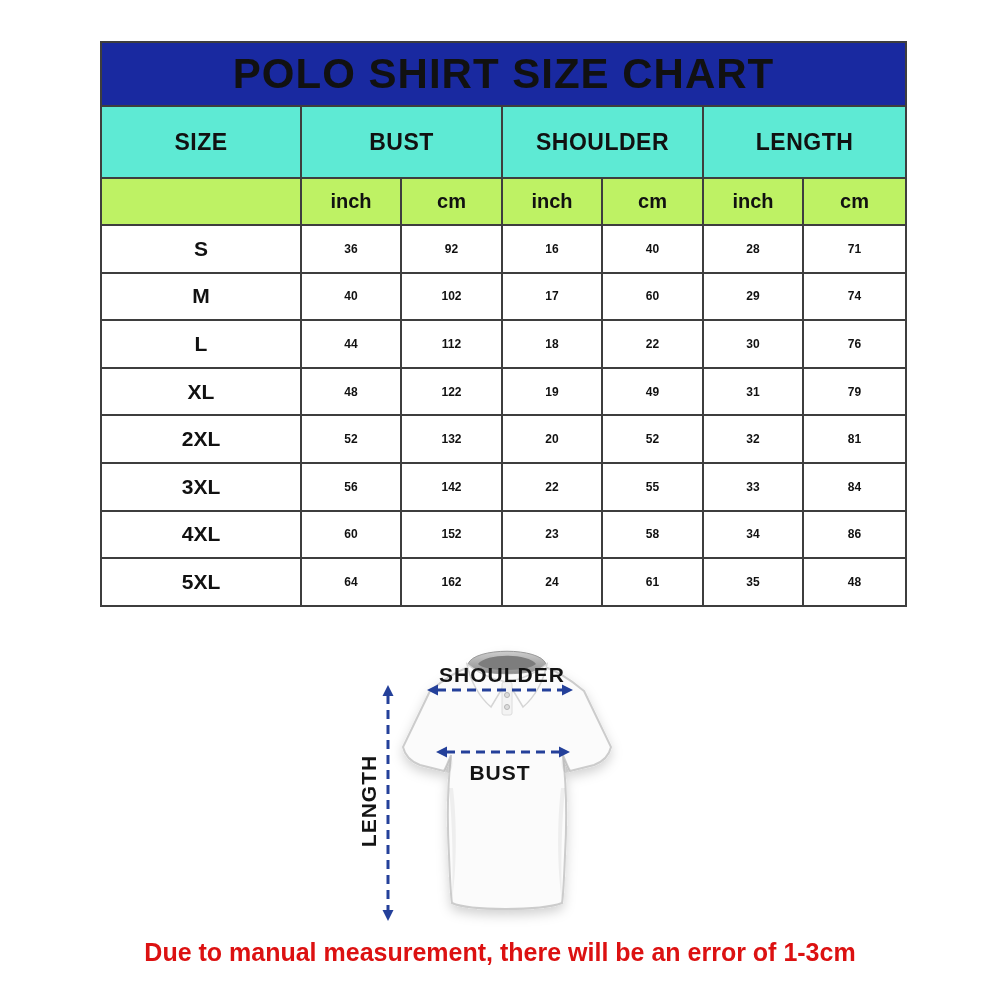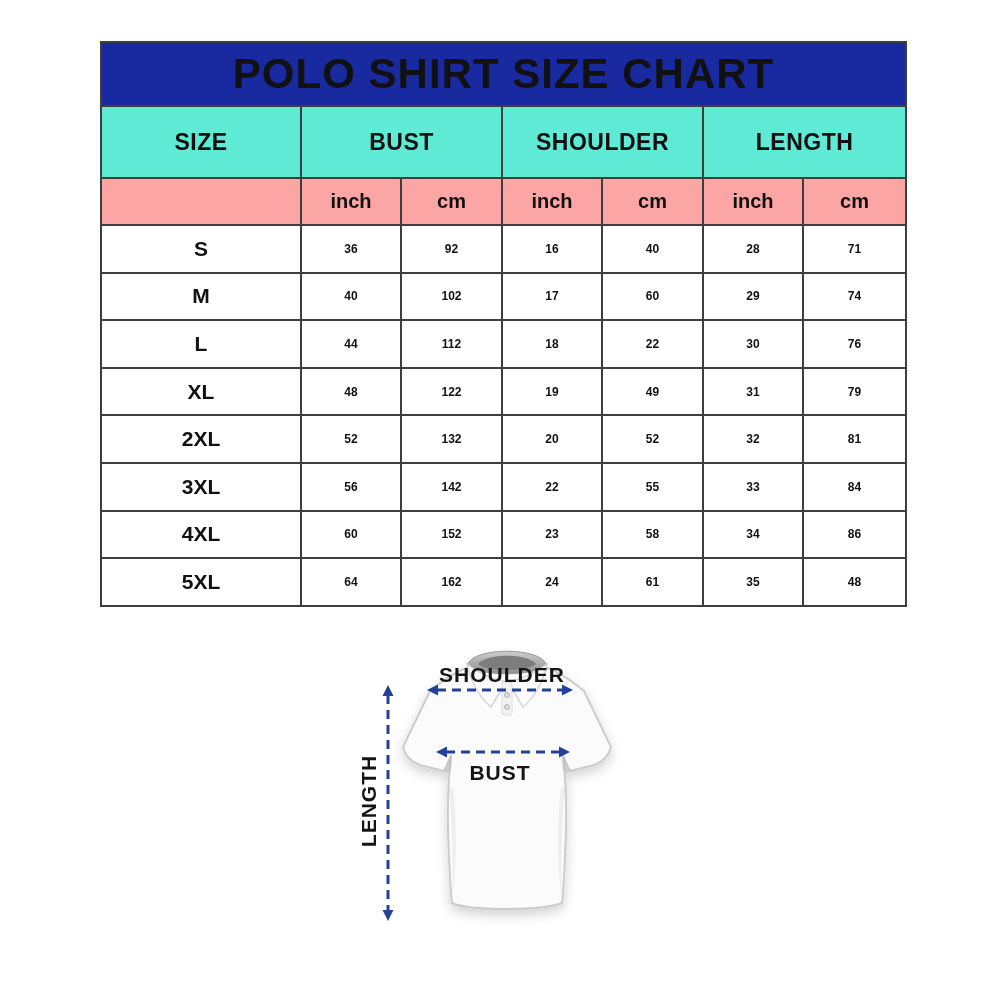--- a/index.html
+++ b/index.html
@@ -19,21 +19,21 @@
     color:#111; padding:0; overflow:hidden; white-space:nowrap;
   }
   .title-cell {
     background:#1929a0; color:#ffffff; font-size:42px; font-weight:bold;
     height:62px; letter-spacing:1px;margin-left:20px;
   }
   .group-row th {
     background:#5eead4; font-size:23px; font-weight:bold; height:70px;
     letter-spacing:0.5px;
   }
-  .unit-row th { background:#fca5a5; font-size:20px; font-weight:bold; height:45px; }
+  .unit-row th { background:#bef264; font-size:20px; font-weight:bold; height:45px; }
   tbody.data-rows td { font-size:12px; font-weight:bold; height:45.6px; background:#ffffff; }
   tbody.data-rows td.size-cell { font-weight:bold; font-size:21px; }
 
   
   .diagram { position:absolute; left:340px; top:634px; }
   .diagram-label {
     font-family:"Liberation Sans", sans-serif; font-weight:bold; font-size:21px;
     fill:#141414; letter-spacing:1px;
   }
   .measure-line { stroke:#24409a; stroke-width:3; stroke-dasharray:9 6; fill:none; }
@@ -211,14 +211,15 @@
       <line class="measure-line" x1="388" y1="695" x2="388" y2="911"></line>
       <polygon class="measure-head" points="388,685 382.5,696 393.5,696"></polygon>
       <polygon class="measure-head" points="388,921 382.5,910 393.5,910"></polygon>
     </g>
 
     <text class="diagram-label" x="502" y="682" text-anchor="middle">SHOULDER</text>
     <text class="diagram-label" x="500" y="780" text-anchor="middle">BUST</text>
     <text class="diagram-label" transform="translate(376,801) rotate(-90)" text-anchor="middle">LENGTH</text>
   </svg>
 
+  <div class="footnote">Due to manual measurement, there will be an error of 1-3cm</div>
 
 </div>
 
 </body></html>

